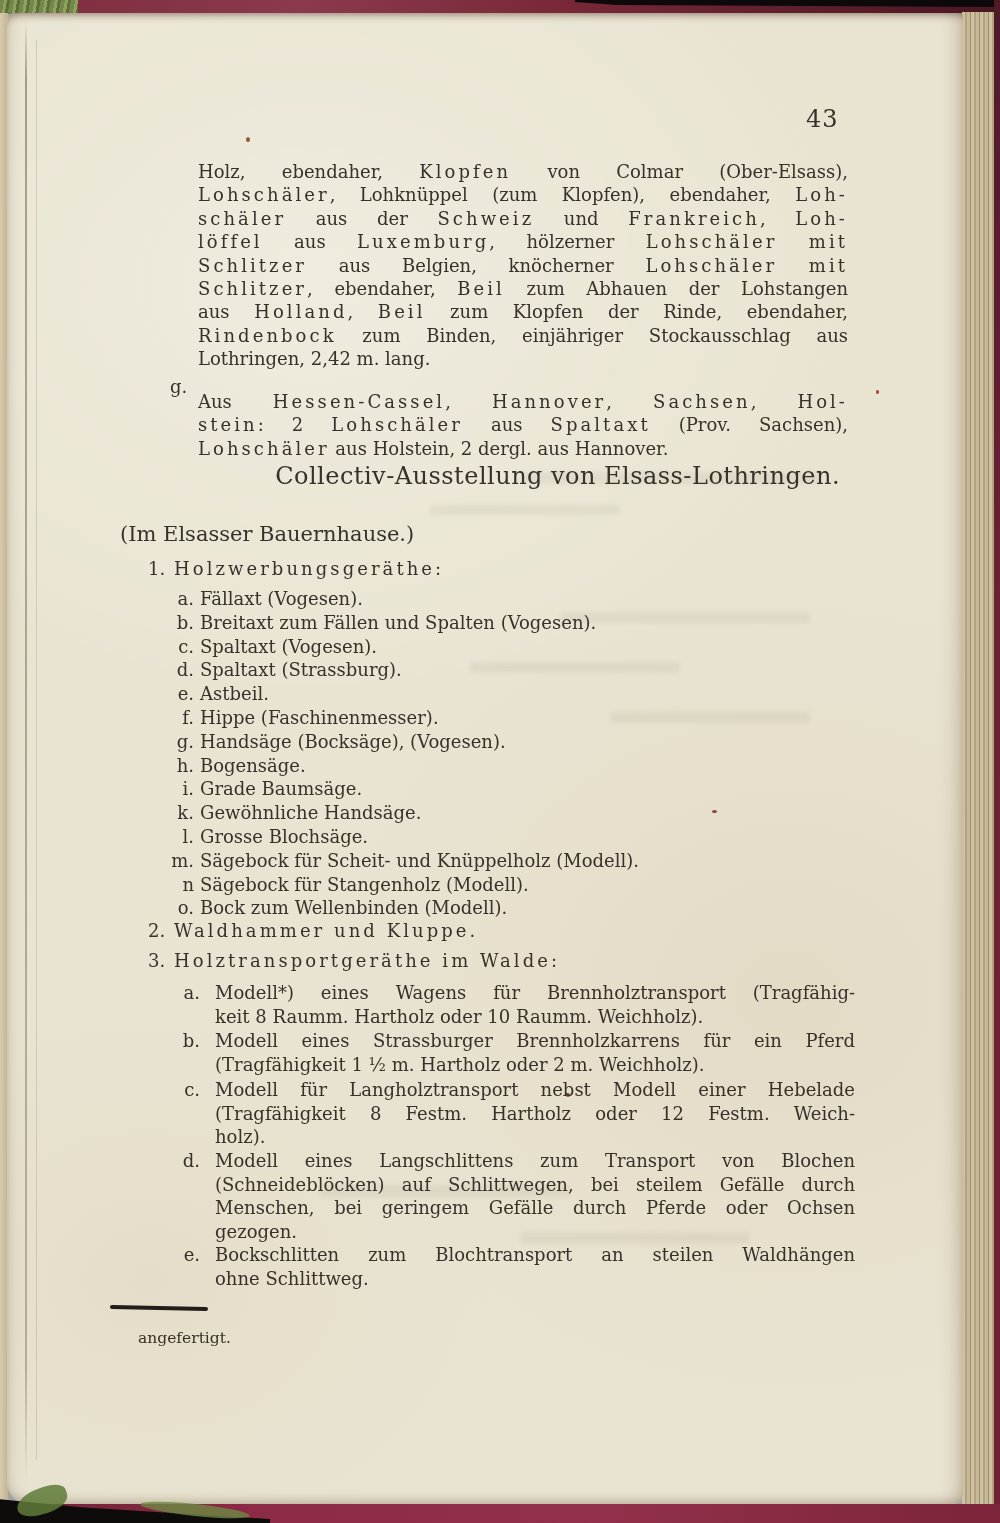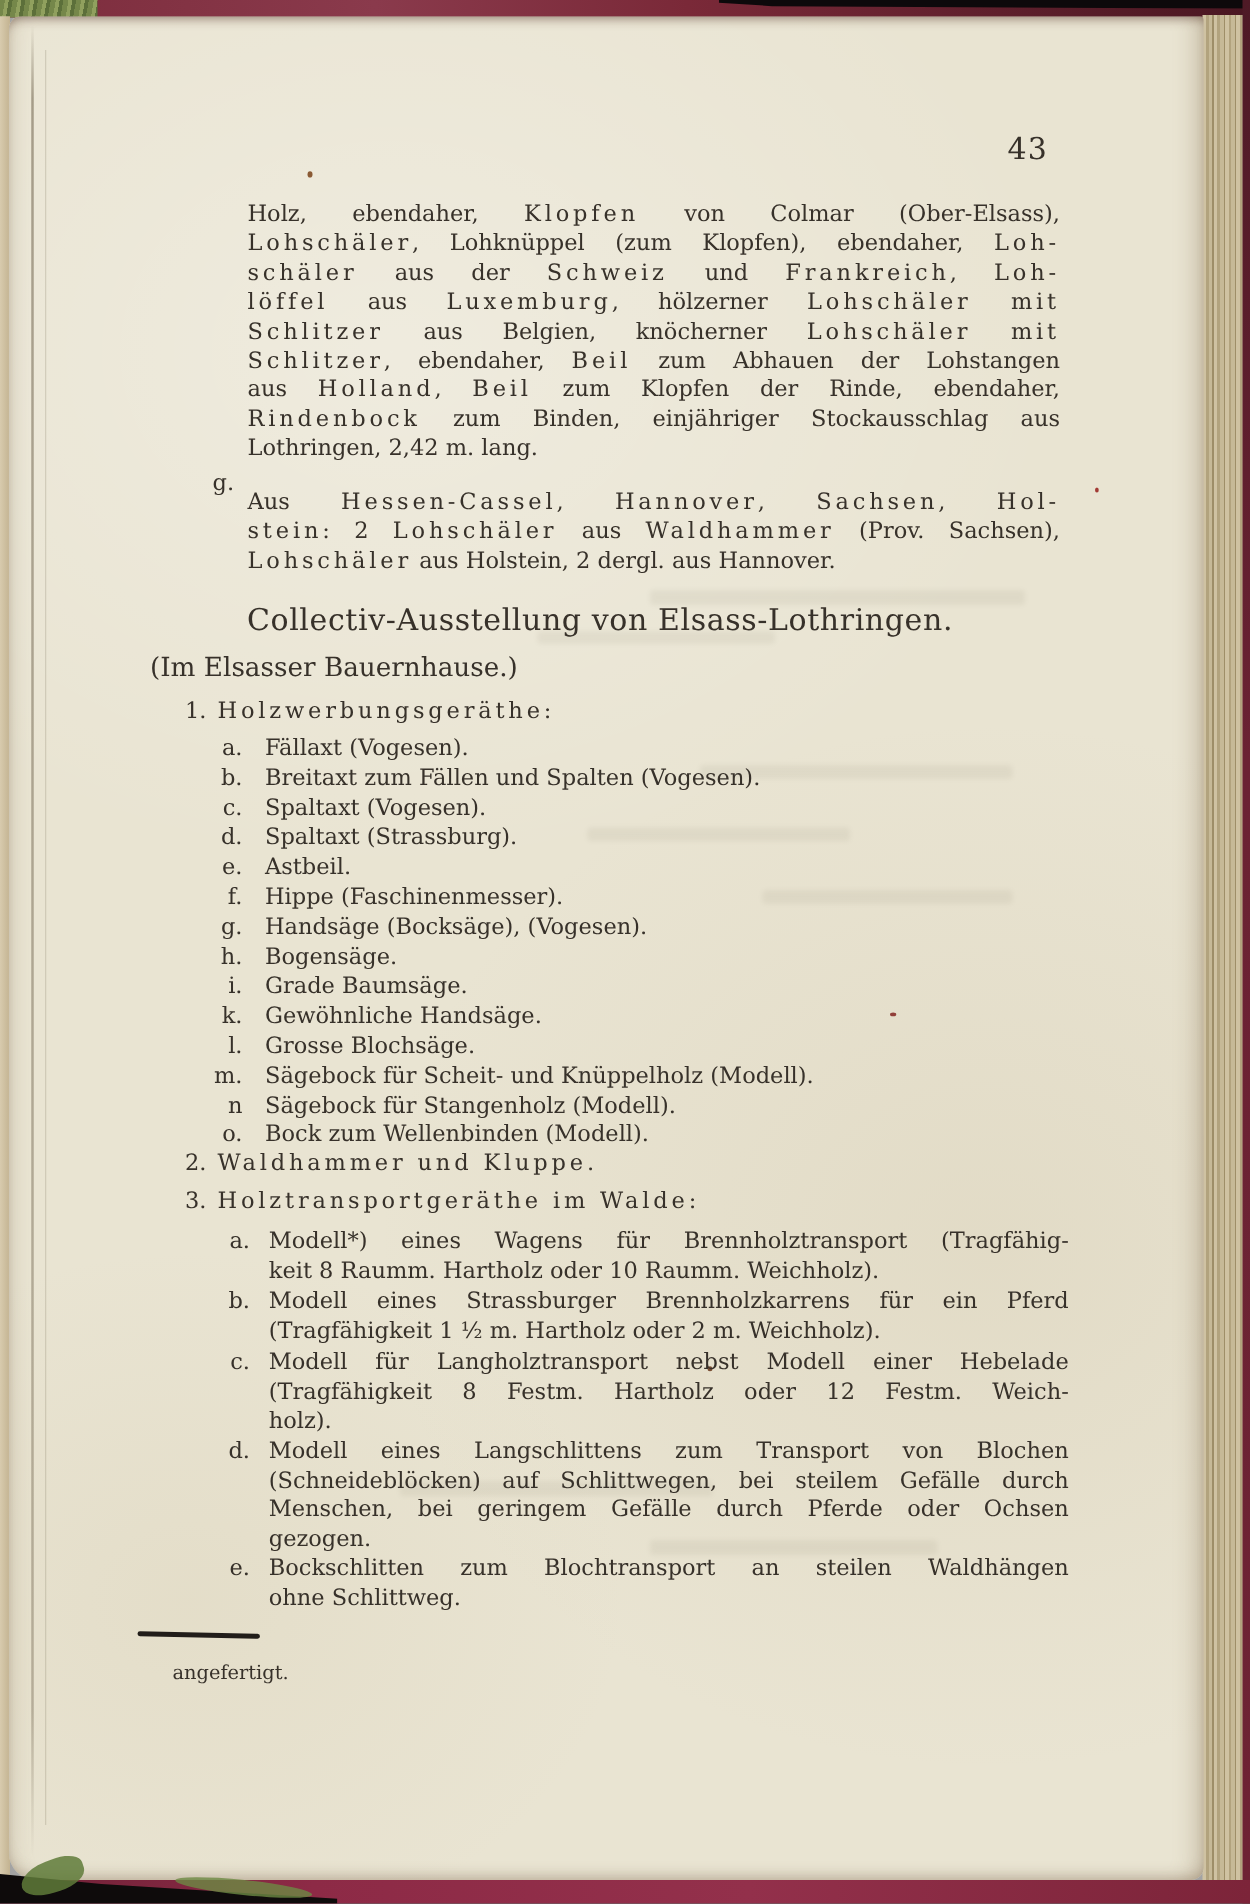--- a/index.html
+++ b/index.html
@@ -47,31 +47,31 @@
 
   
   .txt{color:#37312a;}
   .tline{white-space:normal;}
   .tline.j{text-align:justify;text-align-last:justify;}
   .sp{letter-spacing:.17em;}
   .intro{left:198px;top:160px;width:650px;font-size:18px;line-height:23.4px;}
   .entryg-lbl{left:170px;top:375px;font-size:18px;line-height:23.4px;}
   .entryg{left:198px;top:390px;width:650px;font-size:18px;line-height:23.4px;}
   .pageno{left:806px;top:105px;font-size:24px;letter-spacing:1px;}
-  .title{left:120px;top:480px;width:720px;text-align:center;font-size:24px;line-height:32px;letter-spacing:.02em;}
+  .title{left:120px;top:460px;width:720px;text-align:right;font-size:24px;line-height:32px;letter-spacing:.02em;}
   .subtitle{left:120px;top:521px;width:720px;text-align:left;font-size:21px;line-height:26px;}
   .numrow{display:flex;font-size:18px;line-height:24px;}
   .numlbl{flex:0 0 26px;}
   .hdr1{left:148px;top:557px;width:720px;}
   .entry2{left:148px;top:919px;width:720px;}
   .entry3{left:148px;top:949px;width:720px;}
   .l1items{left:132px;top:587px;width:740px;font-size:18px;line-height:23.8px;}
   .l1row{display:flex;}
   .l1lbl{flex:0 0 62px;text-align:right;}
-  .l1txt{margin-left:18px;}
+  .l1txt{margin-left:6px;}
   .l3item{display:flex;font-size:18px;line-height:23.6px;width:740px;}
   .l3lbl{flex:0 0 40px;text-align:right;}
   .l3body{margin-left:15px;width:640px;}
   .l3a{left:160px;top:981px;}
   .l3b{left:160px;top:1029px;}
   .l3c{left:160px;top:1078px;}
   .l3d{left:160px;top:1149px;}
   .l3e{left:160px;top:1243px;}
   .fnrule{left:110px;top:1305px;width:98px;height:4px;background:#211d19;transform:rotate(1.2deg);transform-origin:left center;border-radius:2px;}
   .footnote{left:116px;top:1328px;width:738px;font-size:15.5px;line-height:21.5px;}
@@ -120,21 +120,21 @@
       <div class="tline j"><span class="sp">Schlitzer</span> aus Belgien, knöcherner <span class="sp">Lohschäler</span> <span class="sp">mit</span></div>
       <div class="tline j"><span class="sp">Schlitzer</span>, ebendaher, <span class="sp">Beil</span> zum Abhauen der Lohstangen</div>
       <div class="tline j">aus <span class="sp">Holland</span>, <span class="sp">Beil</span> zum Klopfen der Rinde, ebendaher,</div>
       <div class="tline j"><span class="sp">Rindenbock</span> zum Binden, einjähriger Stockausschlag aus</div>
       <div class="tline">Lothringen, 2,42 m. lang.</div>
     </div>
 
   <div class="abs txt entryg-lbl">g.</div>
   <div class="abs txt entryg">
       <div class="tline j">Aus <span class="sp">Hessen-Cassel</span>, <span class="sp">Hannover</span>, <span class="sp">Sachsen</span>, <span class="sp">Hol-</span></div>
-      <div class="tline j"><span class="sp">stein</span>: 2 <span class="sp">Lohschäler</span> aus <span class="sp">Waldhammer</span> (Prov. Sachsen),</div>
+      <div class="tline j"><span class="sp">stein</span>: 2 <span class="sp">Lohschäler</span> aus <span class="sp">Spaltaxt</span> (Prov. Sachsen),</div>
       <div class="tline"><span class="sp">Lohschäler</span> aus Holstein, 2 dergl. aus Hannover.</div>
     </div>
 
   <div class="abs txt title">Collectiv-Ausstellung von Elsass-Lothringen.</div>
   <div class="abs txt subtitle">(Im Elsasser Bauernhause.)</div>
 
   <div class="abs txt numrow hdr1">
     <span class="numlbl">1.</span>
     <span><span class="sp">Holzwerbungsgeräthe</span>:</span>
   </div>

